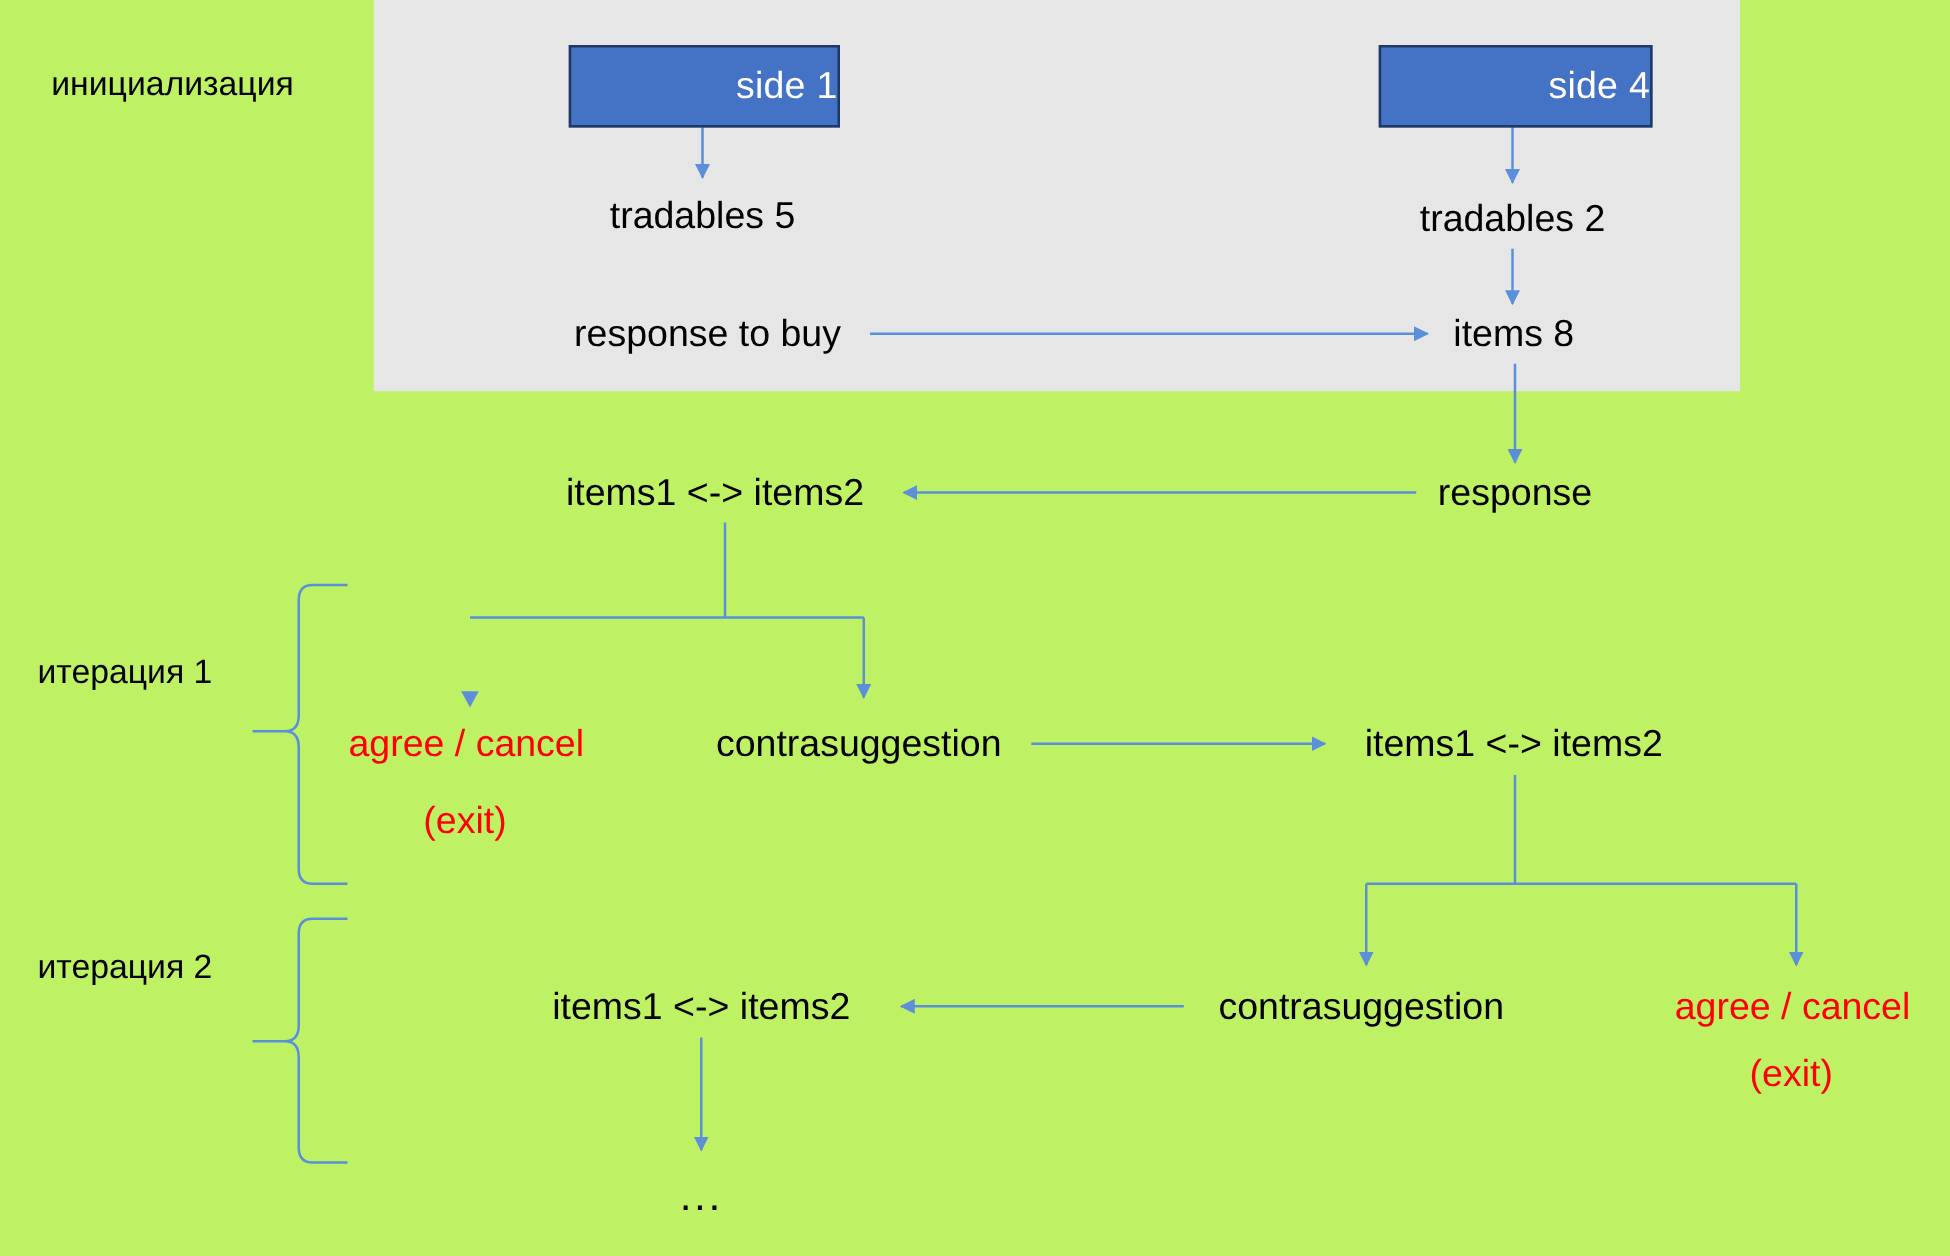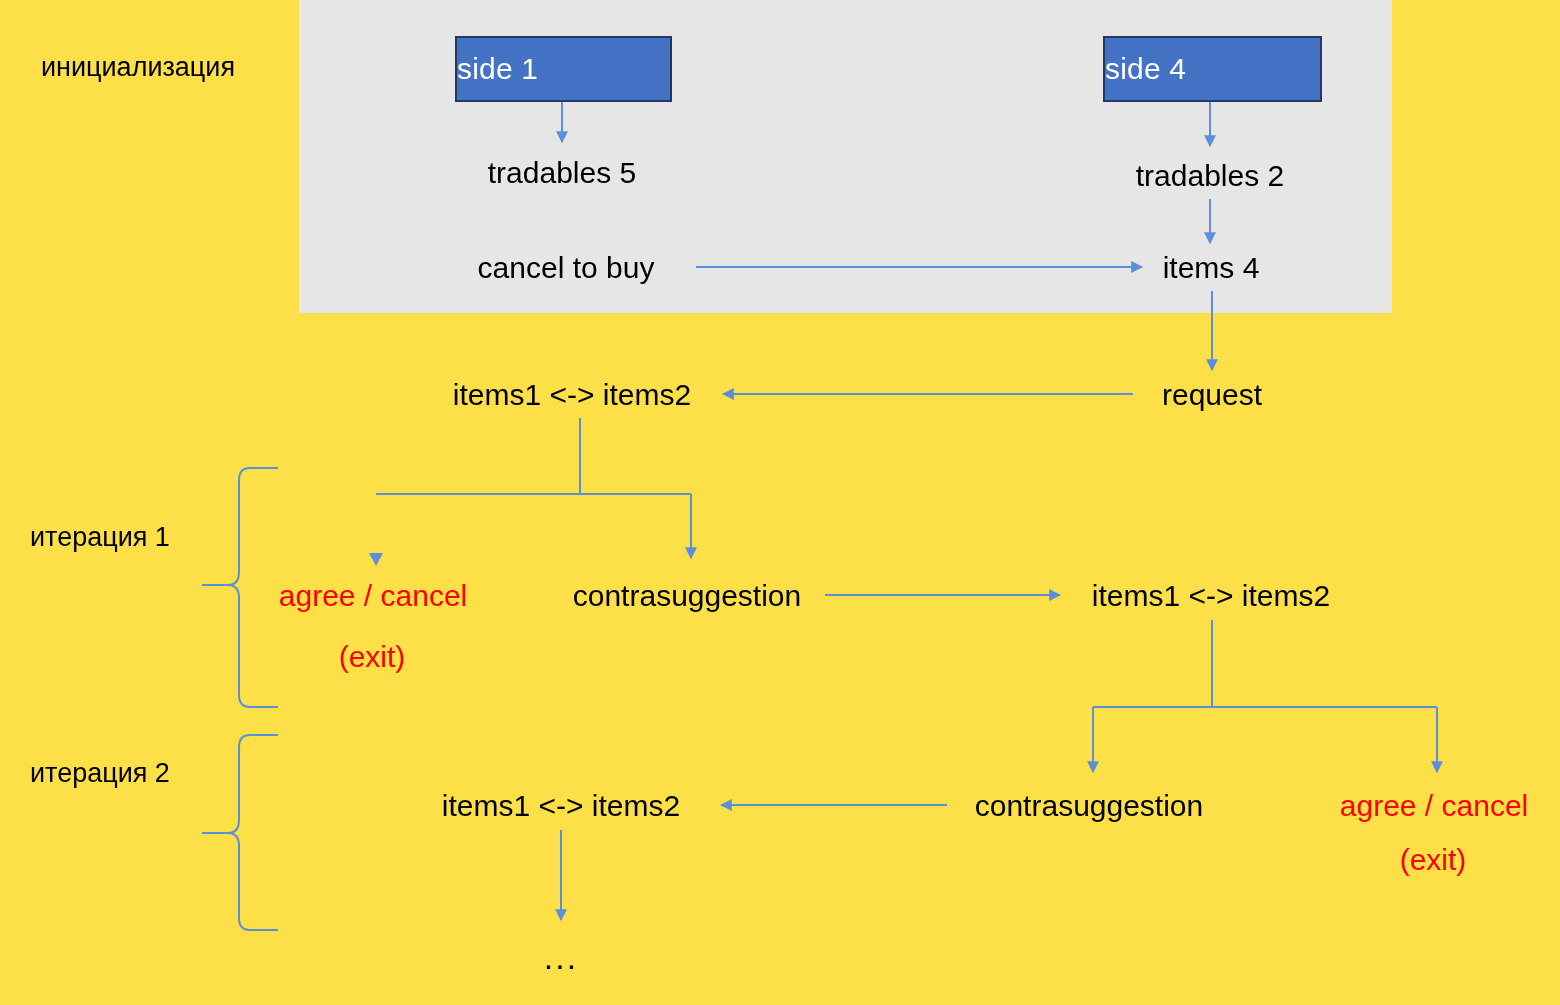--- a/index.html
+++ b/index.html
@@ -4,21 +4,21 @@
 <style>
   html, body {
     margin: 0;
     padding: 0;
     background: #1b3059;
   }
   #stage {
     position: relative;
     width: 1560px;
     height: 1005px;
-    background: #fde047;
+    background: #bef264;
     font-family: "Liberation Sans", sans-serif;
     overflow: hidden;
   }
   #svg-layer {
     position: absolute;
     left: 0; top: 0;
     width: 1560px;
     height: 1005px;
     pointer-events: none;
   }
@@ -26,21 +26,21 @@
     position: absolute;
     background: #e6e6e6;
   }
   .node-box {
     position: absolute;
     background: #4472c4;
     border: 2px solid #1f3864;
     color: #ffffff;
     display: flex;
     align-items: center;
-    justify-content: flex-start;
+    justify-content: flex-end;
     font-size: 30px;
     letter-spacing: 0.2px;
   }
   .lbl {
     position: absolute;
     white-space: nowrap;
     font-size: 30px;
     color: #000000;
     line-height: 1;
   }
@@ -127,25 +127,25 @@
   </div>
 
   <div class="node-box" style="left:1103px; top:36px; width:215px; height:62px;">
     <span>side 4</span>
   </div>
 
   <div class="lbl center" style="left:562px; top:158px;">tradables 5</div>
 
   <div class="lbl center" style="left:1210px; top:161px;">tradables 2</div>
 
-  <div class="lbl center" style="left:566px; top:253px;">cancel to buy</div>
+  <div class="lbl center" style="left:566px; top:253px;">response to buy</div>
 
-  <div class="lbl center" style="left:1211px; top:253px;">items 4</div>
+  <div class="lbl center" style="left:1211px; top:253px;">items 8</div>
 
-  <div class="lbl center bold-ish" style="left:1212px; top:380px;">request</div>
+  <div class="lbl center bold-ish" style="left:1212px; top:380px;">response</div>
 
   <div class="lbl center" style="left:572px; top:380px;">items1 &lt;-&gt; items2</div>
 
   <div class="lbl center red" style="left:373px; top:581px;">agree / cancel</div>
 
   <div class="lbl center red" style="left:372px; top:642px;">(exit)</div>
 
   <div class="lbl center" style="left:687px; top:581px;">contrasuggestion</div>
 
   <div class="lbl center" style="left:1211px; top:581px;">items1 &lt;-&gt; items2</div>

